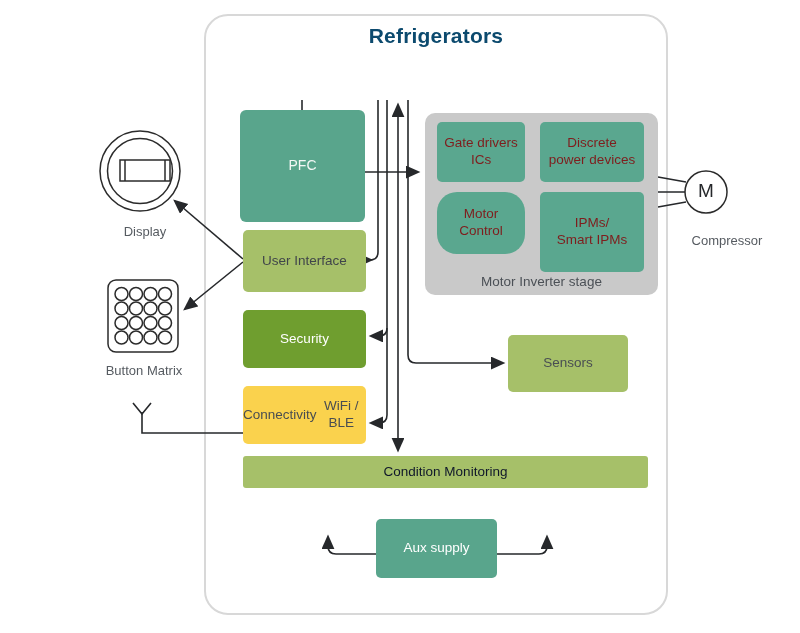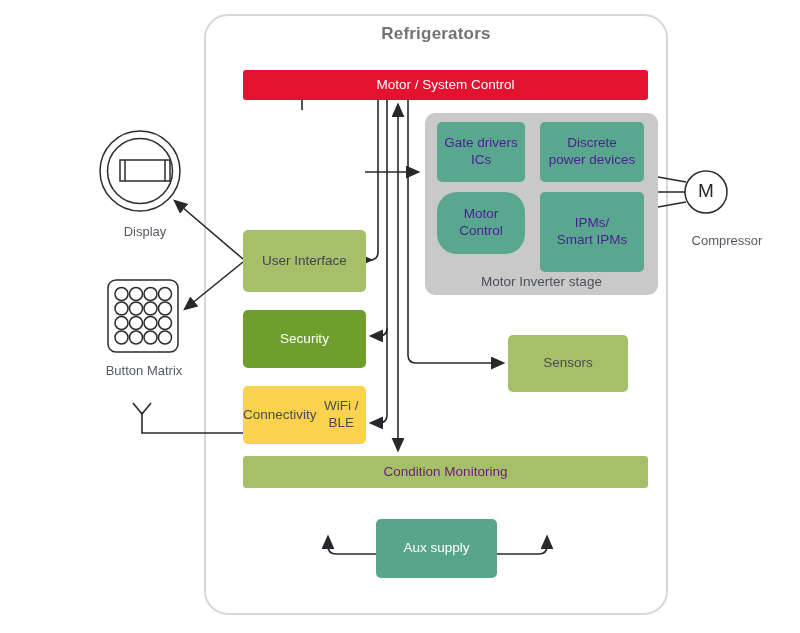--- a/index.html
+++ b/index.html
@@ -2,42 +2,42 @@
 <html><head>
 <meta charset="utf-8">
 <style>
   html,body{margin:0;padding:0;background:#ffffff;}
   body{width:800px;height:633px;position:relative;font-family:"Liberation Sans",sans-serif;
        -webkit-font-smoothing:antialiased;}
   .stage{position:absolute;left:0;top:0;width:800px;height:633px;}
   .frame{position:absolute;left:204px;top:14px;width:460px;height:597px;
          background:#ffffff;border:2px solid #d8d8d8;border-radius:24px;}
   .title{position:absolute;left:204px;top:24px;width:464px;text-align:center;
-         font-size:17px;font-weight:bold;color:#737373;letter-spacing:.2px;}
+         font-size:21px;font-weight:bold;color:#0c4a6e;letter-spacing:.2px;}
   .blk{position:absolute;display:flex;align-items:center;justify-content:center;
        text-align:center;font-size:13.5px;line-height:1.25;border-radius:5px;}
   .blk .ln{display:block;}
   .banner{left:243px;top:70px;width:405px;height:30px;background:#e4112f;
           color:#ffffff;border-radius:3px;}
   .pfc{left:240px;top:110px;width:125px;height:112px;background:#59a58c;
        color:#f3f8f6;font-size:14px;border-radius:6px;}
   .inv-box{position:absolute;left:425px;top:113px;width:233px;height:182px;
            background:#c9c9c9;border-radius:10px;}
   .inv-blk{position:absolute;display:flex;flex-direction:column;align-items:center;
-           justify-content:center;text-align:center;background:#5aa78f;color:#4c1d95;
+           justify-content:center;text-align:center;background:#5aa78f;color:#7f1d1d;
            font-size:13.5px;line-height:1.25;border-radius:5px;}
   .inv-label{position:absolute;left:0;bottom:6px;width:100%;text-align:center;
              font-size:13.5px;color:#4b5056;}
   .ui{left:243px;top:230px;width:123px;height:62px;background:#a6c069;color:#40454a;}
   .security{left:243px;top:310px;width:123px;height:58px;background:#6f9e2f;color:#ffffff;}
   .conn{left:243px;top:386px;width:123px;height:58px;background:#fad24d;color:#494d51;
         flex-direction:row;}
   .sensors{left:508px;top:335px;width:120px;height:57px;background:#a6c069;color:#494e53;}
   .condmon{left:243px;top:456px;width:405px;height:32px;background:#a6c069;
-           color:#701a75;border-radius:3px;}
+           color:#0f172a;border-radius:3px;}
   .aux{left:376px;top:519px;width:121px;height:59px;background:#59a58c;color:#ffffff;}
   .side-label{position:absolute;text-align:center;font-size:13px;color:#565b61;}
   .lbl-display{left:95px;top:224px;width:100px;}
   .lbl-buttons{left:93px;top:363px;width:102px;}
   .lbl-compressor{left:662px;top:233px;width:130px;}
   .motor-m{position:absolute;left:686px;top:180px;width:40px;height:24px;
            text-align:center;font-size:19px;color:#26282b;}
   svg.wires{position:absolute;left:0;top:0;width:800px;height:633px;pointer-events:none;}
 </style>
 </head>
@@ -108,21 +108,21 @@
         <circle cx="121.5" cy="337.5" r="6.5"></circle>
           <circle cx="136" cy="337.5" r="6.5"></circle>
           <circle cx="150.5" cy="337.5" r="6.5"></circle>
           <circle cx="165" cy="337.5" r="6.5"></circle>
       </g>
     </g>
 
     <circle cx="706" cy="192" r="21" fill="#ffffff" stroke="#2b2b2b" stroke-width="1.5"></circle>
   </svg>
 
-  <div class="blk banner">Motor / System Control</div>
+  <div class="blk pfc">PFC</div>
 
   <div class="inv-box">
     <div class="inv-blk" style="left:12px;top:9px;width:88px;height:60px;">
       <span class="ln">Gate drivers</span>
       <span class="ln">ICs</span>
     </div>
     <div class="inv-blk" style="left:115px;top:9px;width:104px;height:60px;">
       <span class="ln">Discrete</span>
       <span class="ln">power devices</span>
     </div>

